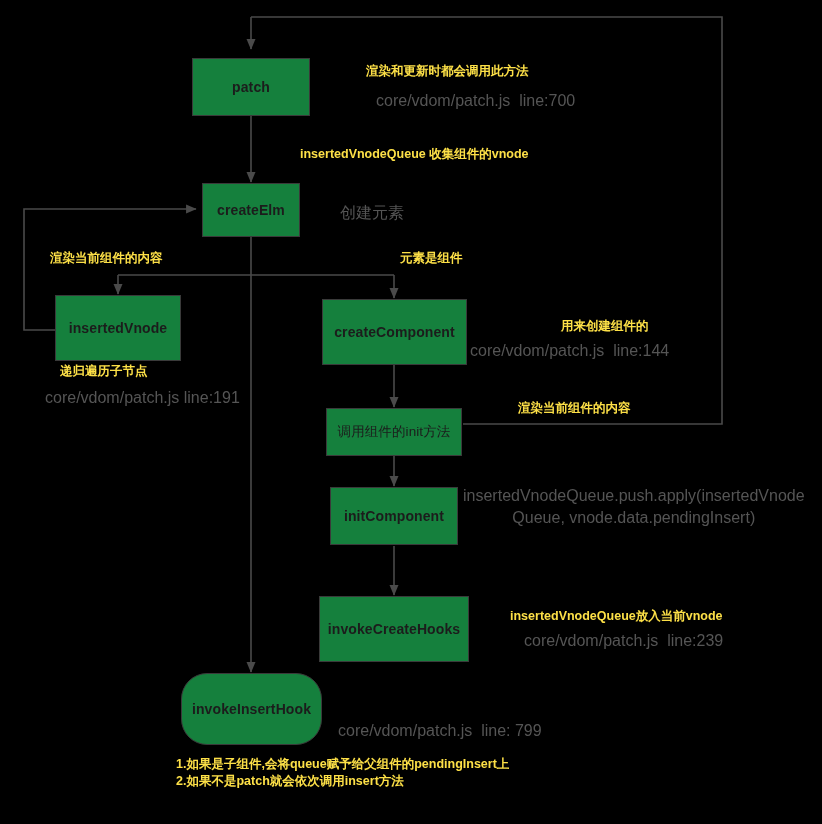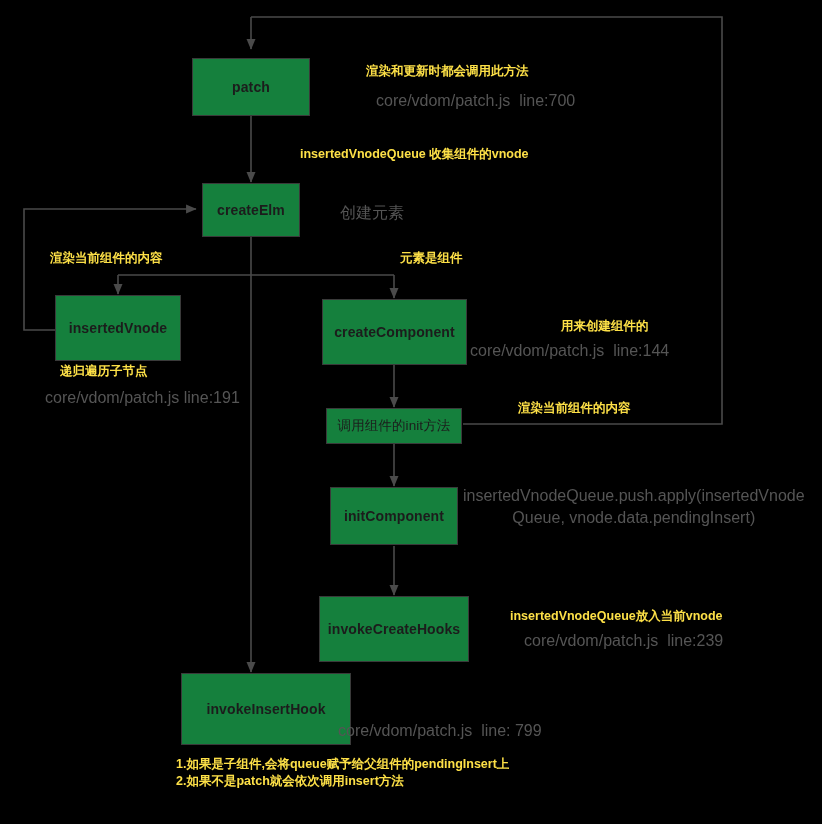--- a/index.html
+++ b/index.html
@@ -108,33 +108,33 @@
   </div>
 
   <div class="node" style="left:55px; top:295px; width:126px; height:66px;">
     <span>insertedVnode</span>
   </div>
 
   <div class="node" style="left:322px; top:299px; width:145px; height:66px;">
     <span>createComponent</span>
   </div>
 
-  <div class="node cjk" style="left:326px; top:408px; width:136px; height:36px;">
+  <div class="node cjk" style="left:326px; top:408px; width:136px; height:48px;">
     <span>调用组件的init方法</span>
   </div>
 
   <div class="node" style="left:330px; top:487px; width:128px; height:58px;">
     <span>initComponent</span>
   </div>
 
   <div class="node" style="left:319px; top:596px; width:150px; height:66px;">
     <span>invokeCreateHooks</span>
   </div>
 
-  <div class="node" style="left:181px; top:673px; width:170px; height:72px;">
+  <div class="node" style="left:181px; top:673px; width:141px; height:72px;border-radius:26px;">
     <span>invokeInsertHook</span>
   </div>
 
   <div class="note red" style="left:366px; top:63px;">渲染和更新时都会调用此方法</div>
 
   <div class="note grey" style="left:376px; top:90px;">core/vdom/patch.js  line:700</div>
 
   <div class="note red" style="left:300px; top:146px;">insertedVnodeQueue 收集组件的vnode</div>
 
   <div class="note grey" style="left:340px; top:202px;">创建元素</div>

